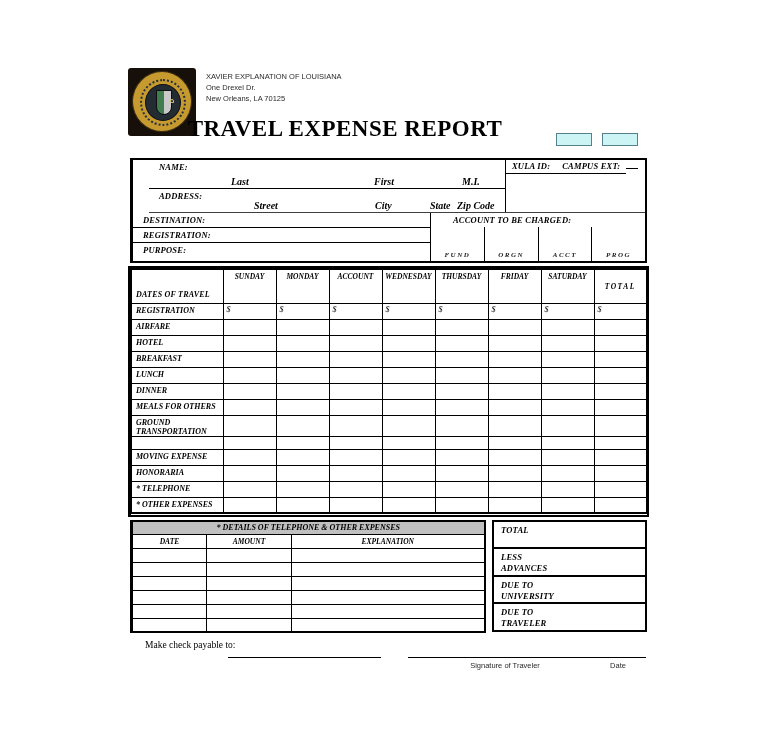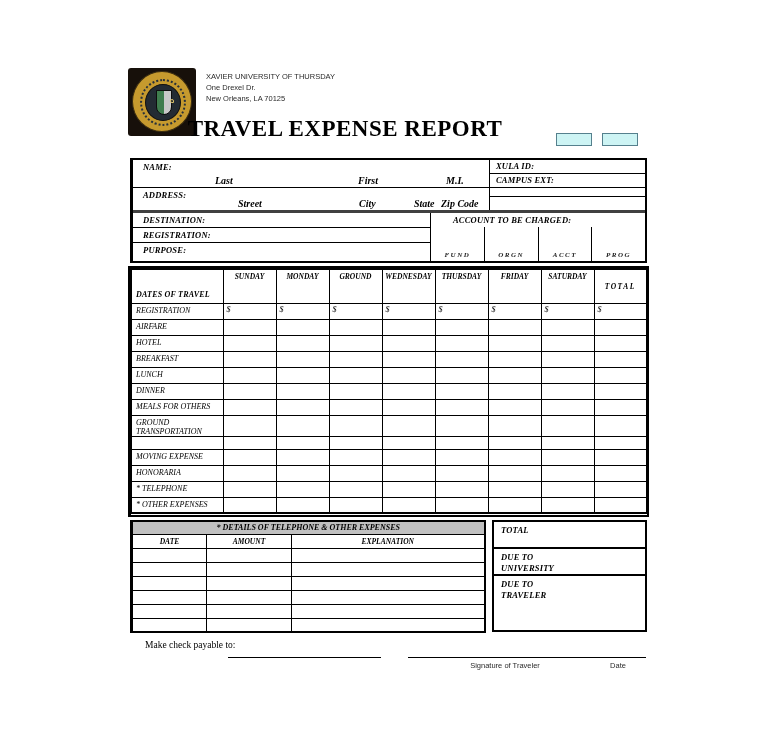--- a/index.html
+++ b/index.html
@@ -31,27 +31,27 @@
   .page-title { position:absolute; left:130px; top:116px; width:430px; text-align:center;
           font-size:23px; font-weight:bold; letter-spacing:.5px; }
 
   .cyan-box { position:absolute; top:133px; width:36px; height:13px;
           border:1.5px solid #55808d; }
   #cyan1 { left:556px; } #cyan2 { left:602px; }
 
   
   .info-box { position:absolute; left:130px; top:158px; width:517px;
           border:2px solid #000; border-left:3px solid #000; background:#fff; }
-  .ib-top { display:flex; height:53px; border-bottom:3px solid #404040; }
+  .ib-top { display:flex; height:53px; border-bottom:1px solid #404040;margin-left:16px; }
   .ib-top-left { width:357px; border-right:1px solid #000; display:flex; flex-direction:column; }
   .ib-name-row { height:29px; border-bottom:1px solid #000; position:relative; }
   .ib-addr-row { height:23px; position:relative; }
   .ib-main-lbl { position:absolute; left:10px; top:2px; }
   .sub-lbl { position:absolute; bottom:1px; }
-  .ib-top-right { flex:1; display:flex; flex-direction:column; }
+  .ib-top-right { flex:1; display:flex; flex-direction:row; }
   .ib-r-row { padding:1px 6px 0 6px; }
   .ib-r-1 { height:14px; border-bottom:1px solid #000; }
   .ib-r-2 { height:14px; border-bottom:1px solid #000; }
   .ib-r-3 { height:9px;  border-bottom:1px solid #000; }
   .ib-r-4 { height:15px; }
   .ib-bottom { display:flex; height:48px; }
   .ib-bottom-left { width:298px; border-right:1px solid #000; display:flex; flex-direction:column; }
   .ib-b-row { height:15px; padding:2px 0 0 10px; border-bottom:1px solid #000; }
   .ib-b-row:last-child { border-bottom:none; height:16px; }
   .ib-bottom-right { flex:1; position:relative; }
@@ -67,21 +67,21 @@
           border-collapse:collapse; table-layout:fixed; }
   .exp-table td { border:1px solid #000; vertical-align:top; overflow:hidden; }
   .exp-table { border:2px solid #000; }
   .exp-outline { position:absolute; left:128px; top:266px; width:521px; height:251px;
           border:2px solid #000; border-left:3px solid #000; pointer-events:none; }
   td.day-hd { text-align:center; font-style:italic; font-weight:bold; font-size:7.5px;
           padding-top:2px; height:34px; }
   td.total-hd { text-align:center; font-style:italic; font-weight:bold; font-size:7.5px;
           padding-top:12px; letter-spacing:1.5px; }
   td.dates-cell { vertical-align:bottom; padding:0 0 2px 4px; }
-  td.row-lbl { padding:2px 0 0 4px; font-style:italic; font-weight:normal; font-size:8px; }
+  td.row-lbl { padding:2px 0 0 4px; font-style:italic; font-weight:bold; font-size:8px; }
   td.exp-cell { font-style:italic; font-size:8px; padding:1px 0 0 3px; }
   tr.exp-row { height:16px; }
   tr.exp-row.short { height:13px; }
 
   
   .det-table { position:absolute; left:130px; top:520px; width:353px;
           border-collapse:collapse; table-layout:fixed;
           border:2px solid #000; border-left:3px solid #000; }
   .det-table td { border:1px solid #000; }
   .det-bar { background:#c0c0c0; text-align:center; height:13px;
@@ -113,21 +113,21 @@
     <div class="seal-ring-text"></div>
     <div class="seal-inner">
       <div class="seal-shield">
         <div class="seal-crozier"></div>
       </div>
     </div>
   </div>
 </div>
 
 <div class="addr-block sans-sm">
-  <div>XAVIER UNIVERSITY OF THURSDAY</div>
+  <div>XAVIER EXPLANATION OF LOUISIANA</div>
   <div>One Drexel Dr.</div>
   <div>New Orleans, LA 70125</div>
 </div>
 
 <div class="page-title">TRAVEL EXPENSE REPORT</div>
 
 <div class="cyan-box" id="cyan1" style="background: rgb(205, 244, 244); border-color: rgb(85, 128, 141);"></div>
 <div class="cyan-box" id="cyan2" style="background: rgb(205, 244, 244); border-color: rgb(85, 128, 141);"></div>
 
 <div class="info-box">
@@ -184,21 +184,21 @@
     <col style="width:92px">
     <col span="8" style="width:53px">
   </colgroup>
   <tbody id="exp-body">
     <tr id="day-header-row">
       <td class="dates-cell">
         <span class="lbl" style="font-size:8px">DATES OF TRAVEL</span>
       </td>
     <td class="day-hd">SUNDAY</td>
         <td class="day-hd">MONDAY</td>
-        <td class="day-hd">GROUND</td>
+        <td class="day-hd">ACCOUNT</td>
         <td class="day-hd">WEDNESDAY</td>
         <td class="day-hd">THURSDAY</td>
         <td class="day-hd">FRIDAY</td>
         <td class="day-hd">SATURDAY</td>
         <td class="total-hd">TOTAL</td>
       </tr>
   <tr class="exp-row">
         <td class="row-lbl">REGISTRATION</td>
         <td class="exp-cell">$</td>
         <td class="exp-cell">$</td>
@@ -390,20 +390,24 @@
         <td></td>
         <td></td>
       </tr>
     </tbody>
 </table>
 
 <div class="sum-box" id="sum-box">
     <div class="sum-row sum-row-0">
       <div class="lbl">TOTAL</div>
     </div>
+    <div class="sum-row sum-row-1">
+      <div class="lbl">LESS</div>
+      <div class="lbl">ADVANCES</div>
+    </div>
     <div class="sum-row sum-row-2">
       <div class="lbl">DUE TO</div>
       <div class="lbl">UNIVERSITY</div>
     </div>
     <div class="sum-row sum-row-3">
       <div class="lbl">DUE TO</div>
       <div class="lbl">TRAVELER</div>
     </div>
   </div>
 

